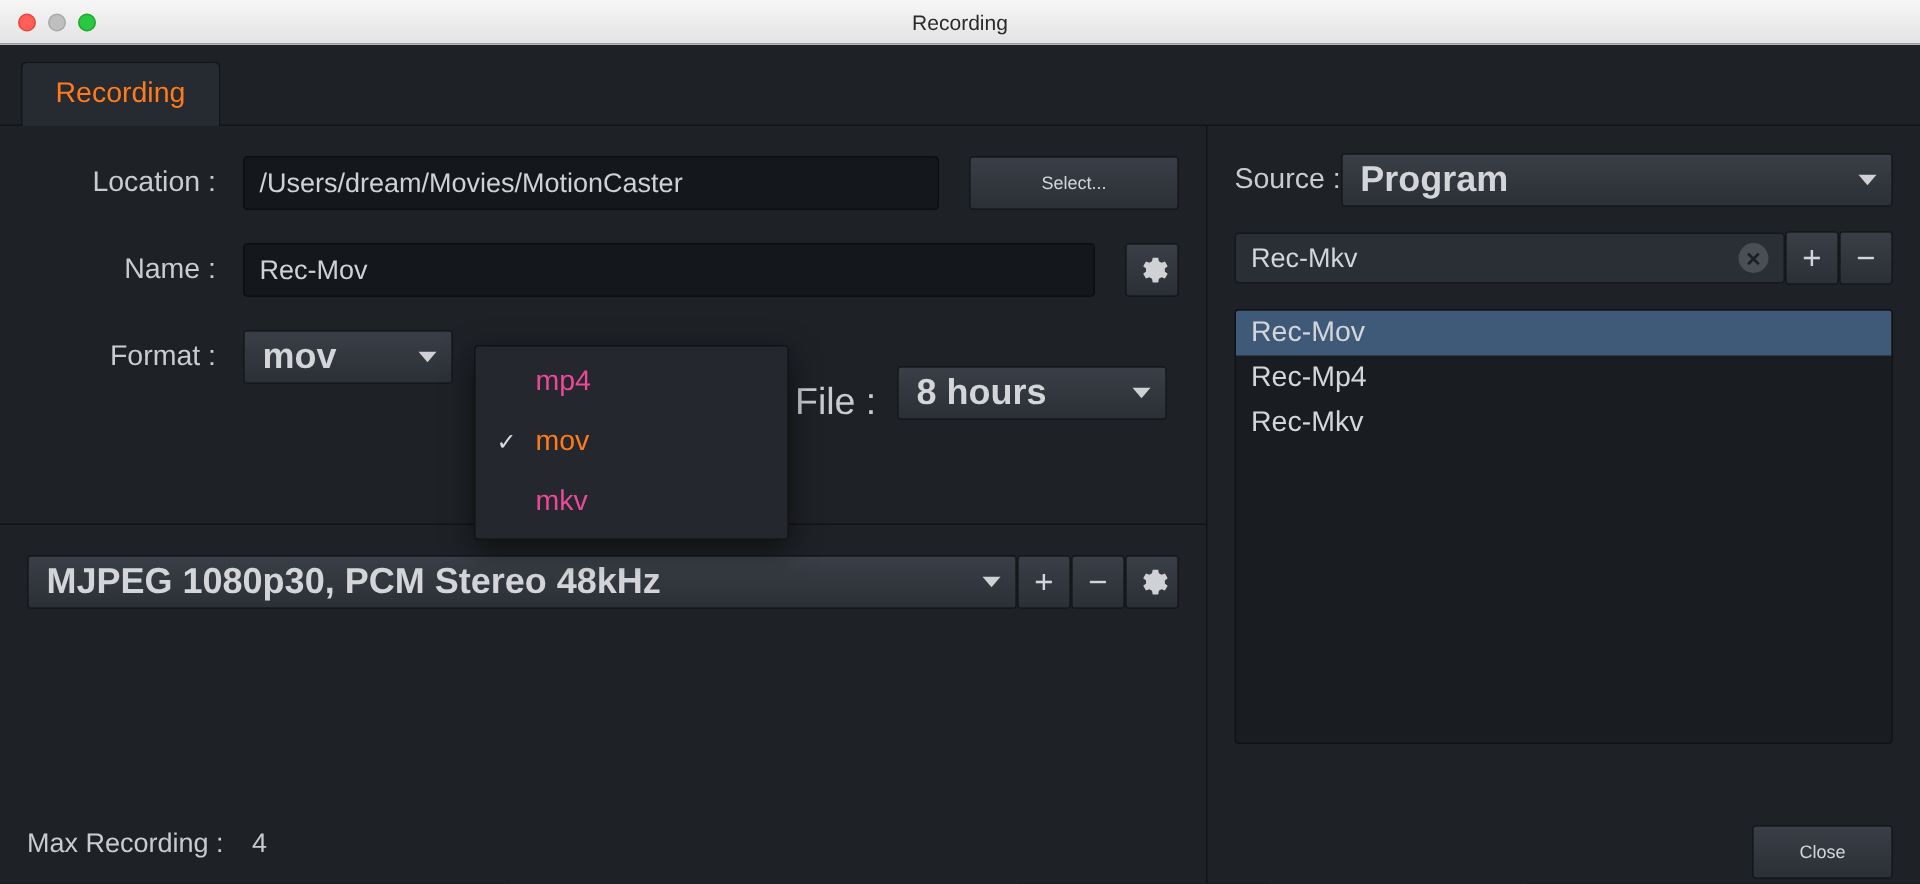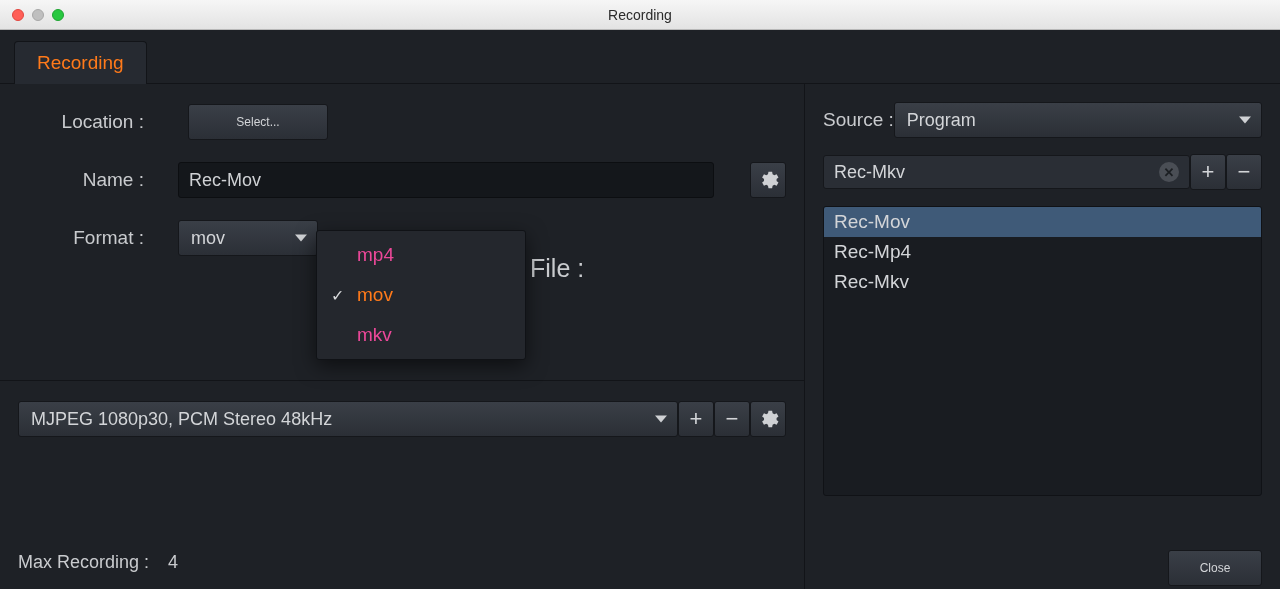--- a/index.html
+++ b/index.html
@@ -26,23 +26,23 @@
   .left { flex:0 0 805px; padding:20px 18px 16px 18px; position:relative; border-right:1px solid #121418;}
   .right { flex:1; padding:18px 18px 16px 18px; position:relative;}
 
   .row { display:flex; align-items:center; margin-bottom:22px; }
   .label { color:#c9cbce; font-size:19px; text-align:right; padding-right:8px;}
   .w110 { width:134px; }
   .textfield { flex:1; height:36px; background:#14171b; border:1px solid #0c0e11; border-radius:3px; color:#cfd1d4; font-size:18px; padding:0 10px; display:flex; align-items:center;}
   .btn { height:36px; padding:0 18px; background:linear-gradient(#3a3f47,#2b2f36); border:1px solid #15171b; border-radius:3px; color:#d3d5d8; font-size:12px; display:flex; align-items:center; justify-content:center; cursor:pointer;}
   .btn-sq { width:36px; padding:0; font-size:22px; }
   .btn-gear svg { width:22px; height:22px; fill:#cfd1d4; }
-  .select { height:36px; background:linear-gradient(#3a3f47,#2b2f36); border:1px solid #15171b; border-radius:3px; color:#d3d5d8; font-size:18px; padding:0 30px 0 12px; display:flex; align-items:center; position:relative; cursor:pointer;}
+  .select { height:36px; background:linear-gradient(#3a3f47,#2b2f36); border:1px solid #15171b; border-radius:3px; color:#d3d5d8; font-size:24px; padding:0 30px 0 12px; display:flex; align-items:center; position:relative; cursor:pointer;font-weight:bold;}
   .select .tri { position:absolute; right:10px; top:50%; transform:translateY(-50%); width:0;height:0;border-left:6px solid transparent;border-right:6px solid transparent;border-top:7px solid #cfd1d4;}
-  .gap8 { gap:26px; }
+  .gap8 { gap:10px; }
   .ml8 { margin-left:10px; }
 
   .divider { height:1px; background:#121418; margin:0 -18px 20px -18px; }
 
   
   .popup { position:absolute; left:316px; top:146px; width:210px; background:#24272d; border:1px solid #101216; border-radius:3px; box-shadow:0 6px 20px rgba(0,0,0,0.55); z-index:50; padding:4px 0;}
   .popup-item { height:40px; display:flex; align-items:center; padding:0 14px 0 40px; font-size:19px; color:#ec4899; position:relative; cursor:pointer;}
   .popup-item.selected { color:#ff7a1a; }
   .popup-item.selected::before { content:"✓"; position:absolute; left:14px; color:#d9dbdd; font-size:16px;}
   
@@ -86,47 +86,52 @@
   <div class="tab-row">
     <div class="tab">Recording</div>
   </div>
 
   <div class="cols">
 
     <div class="left">
 
       <div class="row gap8">
         <div class="label w110">Location :</div>
+        <div class="textfield" style="flex:1">/Users/dream/Movies/MotionCaster</div>
         <div class="btn ml8" style="width:140px">Select...</div>
       </div>
 
       <div class="row gap8">
         <div class="label w110">Name :</div>
         <div class="textfield" style="flex:1">Rec-Mov</div>
         <div class="btn btn-sq btn-gear ml8">
           <svg viewBox="0 0 24 24">
               <path d="M12 8a4 4 0 100 8 4 4 0 000-8zm9.4 4a7.7 7.7 0 00-.1-1.1l2.1-1.6-2-3.5-2.5 1a7.6 7.6 0 00-1.9-1.1L16.5 3h-4l-.5 2.7a7.6 7.6 0 00-1.9 1.1l-2.5-1-2 3.5 2.1 1.6a7.7 7.7 0 000 2.2l-2.1 1.6 2 3.5 2.5-1a7.6 7.6 0 001.9 1.1L12.5 21h4l.5-2.7a7.6 7.6 0 001.9-1.1l2.5 1 2-3.5-2.1-1.6c.1-.4.1-.7.1-1.1z"></path>
             </svg>
         </div>
       </div>
 
-      <div class="row gap8" style="margin-bottom:44px;">
+      <div class="row gap8" style="margin-bottom:13px;">
         <div class="label w110">Format :</div>
         <div class="select" style="width:140px">
           <span>mov</span>
           <span class="tri"></span>
         </div>
         <div style="flex:1"></div>
       </div>
 
       <div class="behind-radio">
         <div class="radio-dot"></div>
         <span style="color:#4c5056">Split</span>
       </div>
       <div class="behind-label-file">File :</div>
+      <div class="select" style="position:absolute; left:598px; top:160px; width:180px; z-index:10;">
+        <span>8 hours</span>
+        <span class="tri"></span>
+      </div>
 
       <div class="popup">
         <div class="popup-item">mp4</div>
         <div class="popup-item selected">mov</div>
         <div class="popup-item">mkv</div>
       </div>
 
       <div style="height:80px"></div>
       <div class="divider"></div>
 

